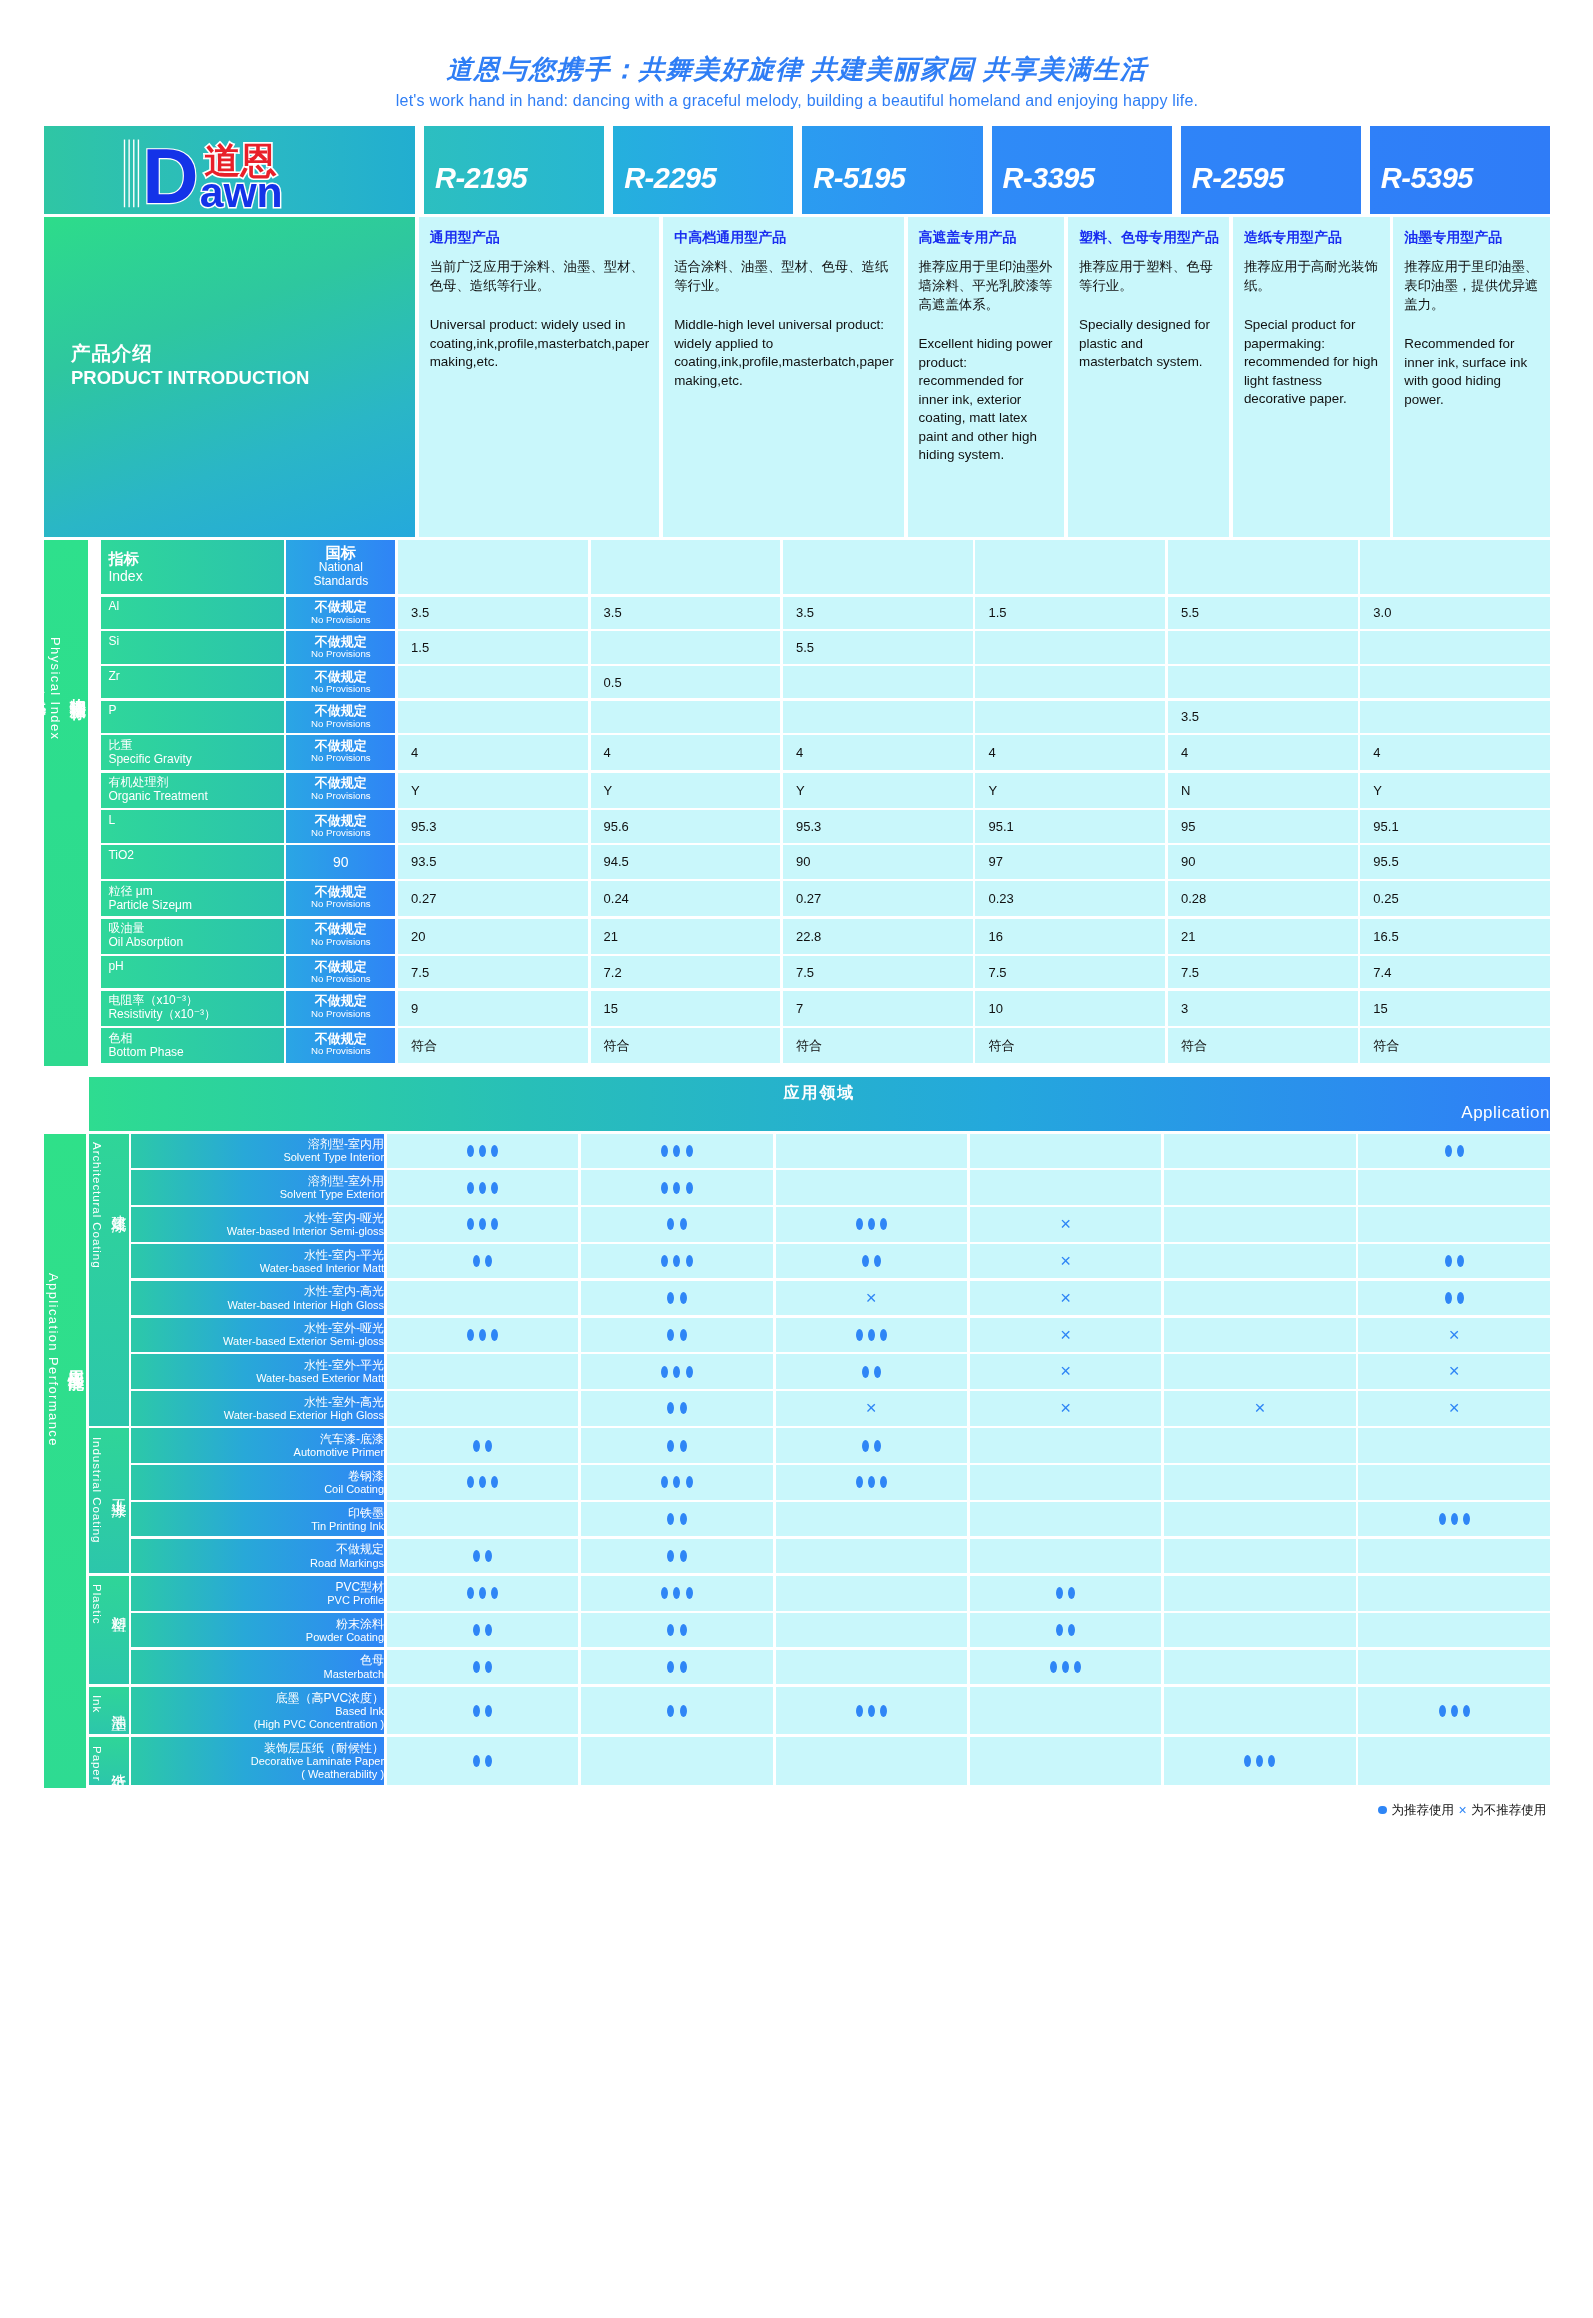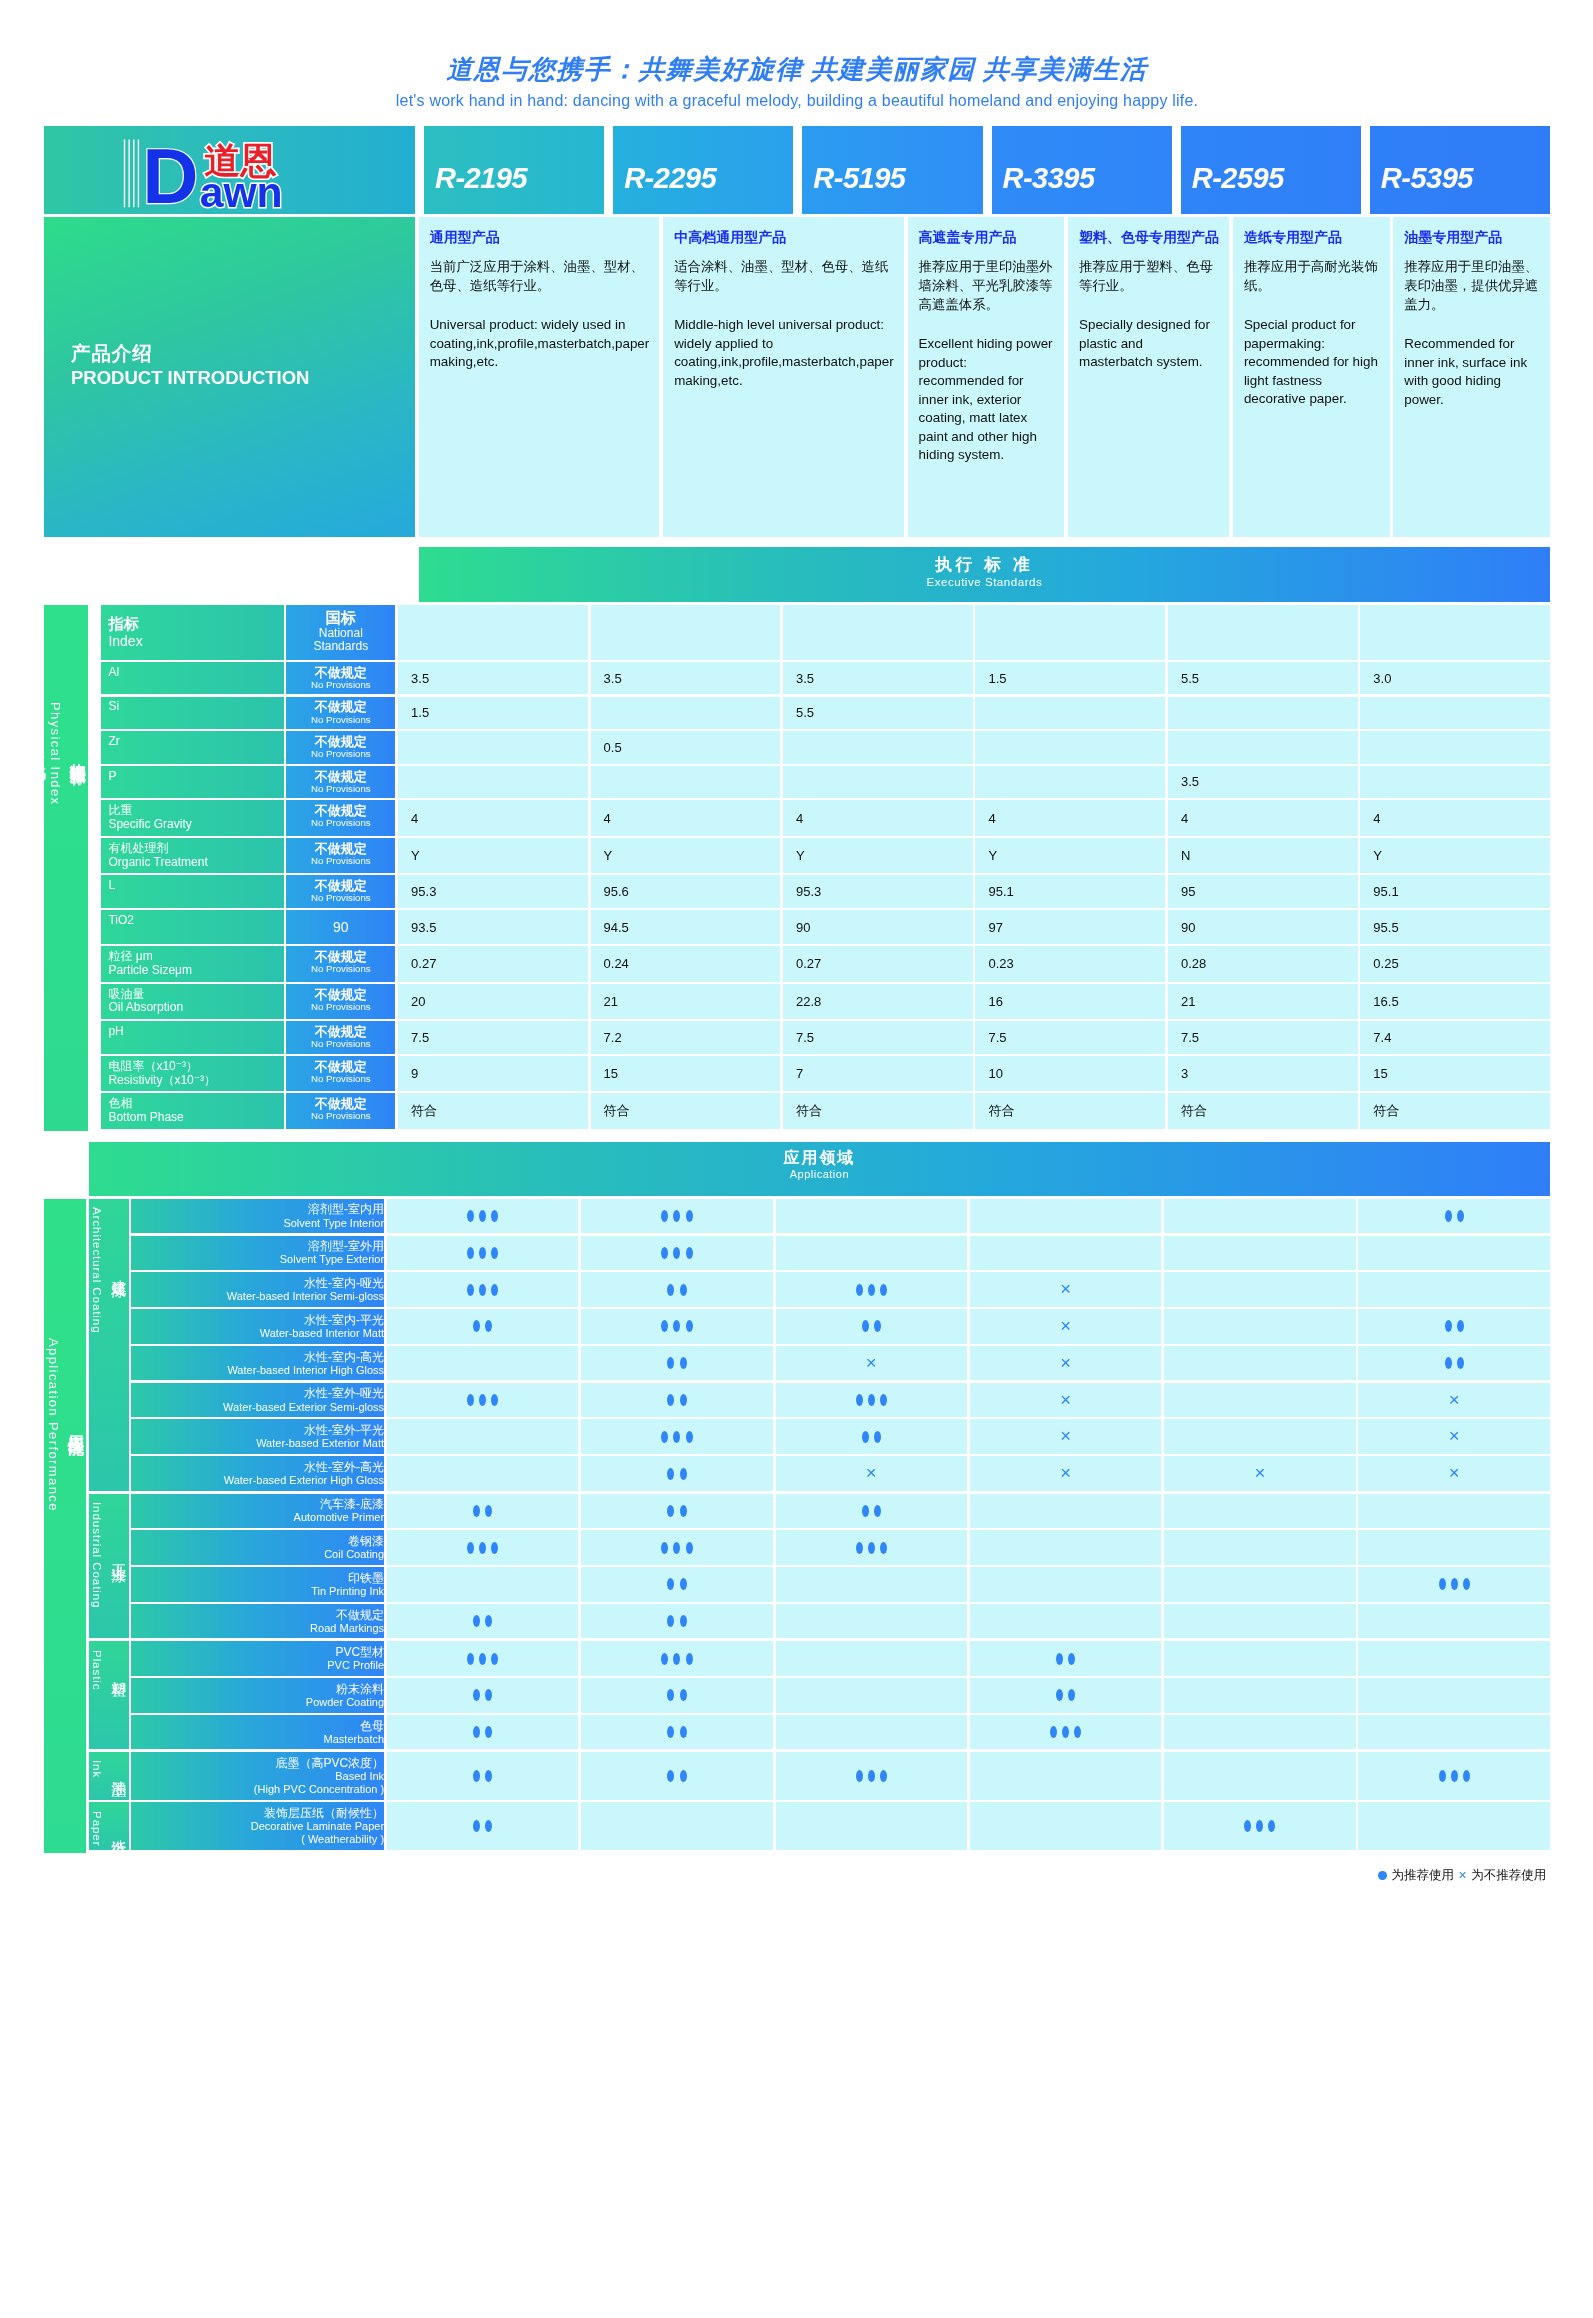--- a/index.html
+++ b/index.html
@@ -139,21 +139,21 @@
 
   
   .app-band { display:flex; width:1506px; margin-top:11px; }
   .app-stub { width:42px; flex:0 0 42px; }
   .app-bar {
     flex:1 1 0; margin-left:2.8px; height:54px;
     background:linear-gradient(90deg,#2edc90 0%,#28bfb8 30%,#24a8dc 62%,#2f7ef8 100%);
     color:#fff; text-align:center; padding-top:7.4px; line-height:1.18;
   }
   .app-bar .cn { font-size:16px; font-weight:700; letter-spacing:1.9px; }
-  .app-bar .en { font-size:11px; font-weight:400; letter-spacing:0.5px; }
+  .app-bar .en { font-size:17px; font-weight:400; letter-spacing:0.5px;text-align:right; }
 
   
   .appwrap { display:flex; width:1506px; margin-top:2.8px; }
   .app-cat {
     width:42px; flex:0 0 42px;
     background:linear-gradient(180deg,#2fe089 0%, #2edb92 100%);
     position:relative;
   }
   .app-cat .vtxt {
     position:absolute; left:0; right:0; top:139px; color:#fff; text-align:center;
@@ -277,27 +277,20 @@
       <div class="cn-body">推荐应用于高耐光装饰纸。</div>
       <div class="en-body">Special product for papermaking: recommended for high light fastness decorative  paper.</div>
     </div>
     <div class="intro-col">
       <div class="head">油墨专用型产品</div>
       <div class="cn-body">推荐应用于里印油墨、表印油墨，提供优异遮盖力。</div>
       <div class="en-body">Recommended for inner ink, surface ink with good hiding power.</div>
     </div>
   </div>
 
-  <div class="exec-band">
-    <div class="exec-stub"></div>
-    <div class="exec-bar">
-      <div class="cn">执行 标 准</div>
-      <div class="en">Executive Standards</div>
-    </div>
-  </div>
 
   <div class="phys">
     <div class="phys-cat">
       <div class="vtxt">
         <span class="vcn">物理指标</span><br>
         <span class="ven">Physical Index</span><br>
         <span class="vcn">（仅供参考）</span>
       </div>
     </div>
     <div class="phys-right" id="phys-rows">

